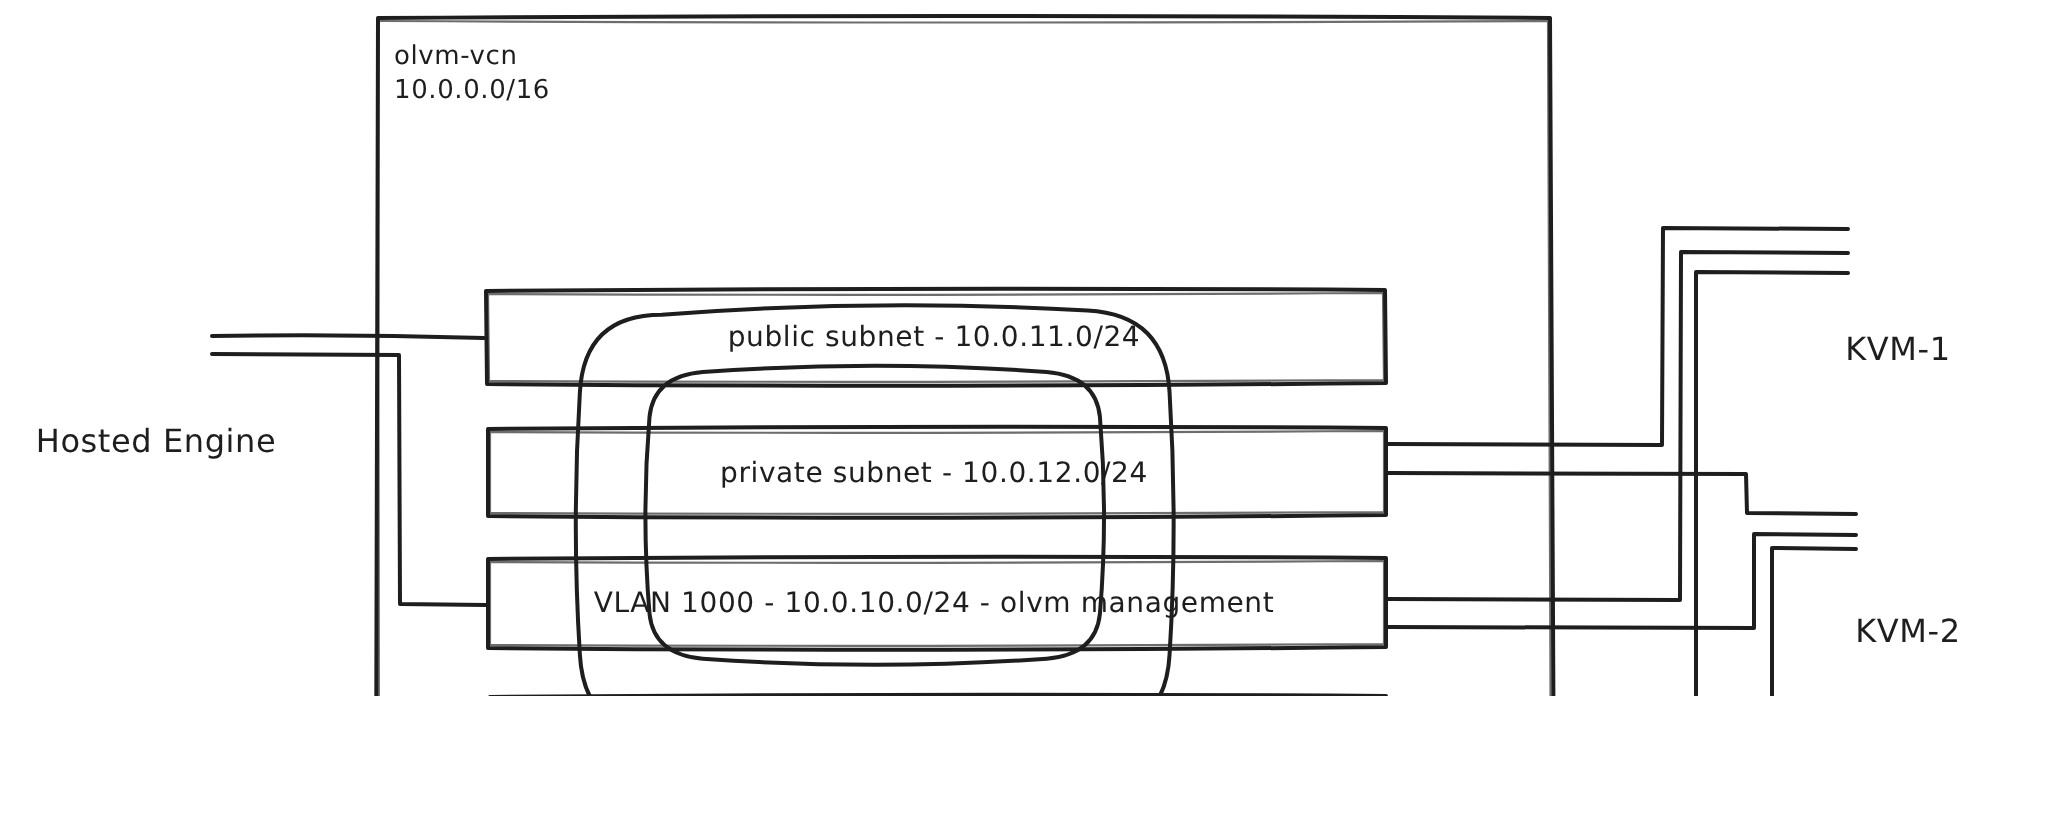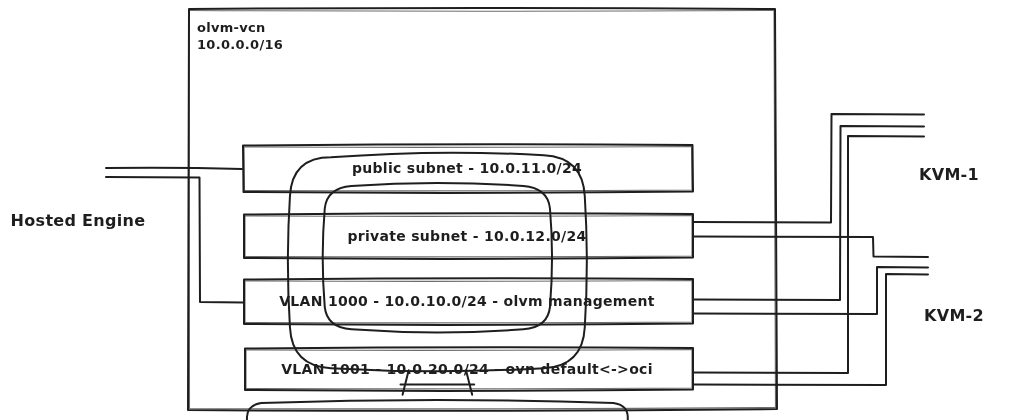--- a/index.html
+++ b/index.html
@@ -3,25 +3,24 @@
 <meta charset="utf-8">
 <style>
   html, body {
     margin: 0;
     padding: 0;
     background: #ffffff;
   }
   .canvas {
     position: relative;
     width: 1024px;
-    height: 420px;
+    height: 348px;
     background: #ffffff;
     overflow: hidden;
     font-family: "DejaVu Sans", "Liberation Sans", sans-serif;
-    font-weight: bold;
   }
   svg { display: block; }
   .shape {
     fill: none;
     stroke: #1e1e1e;
     stroke-width: 2;
     stroke-linecap: round;
     stroke-linejoin: round;
   }
   .ghost {

